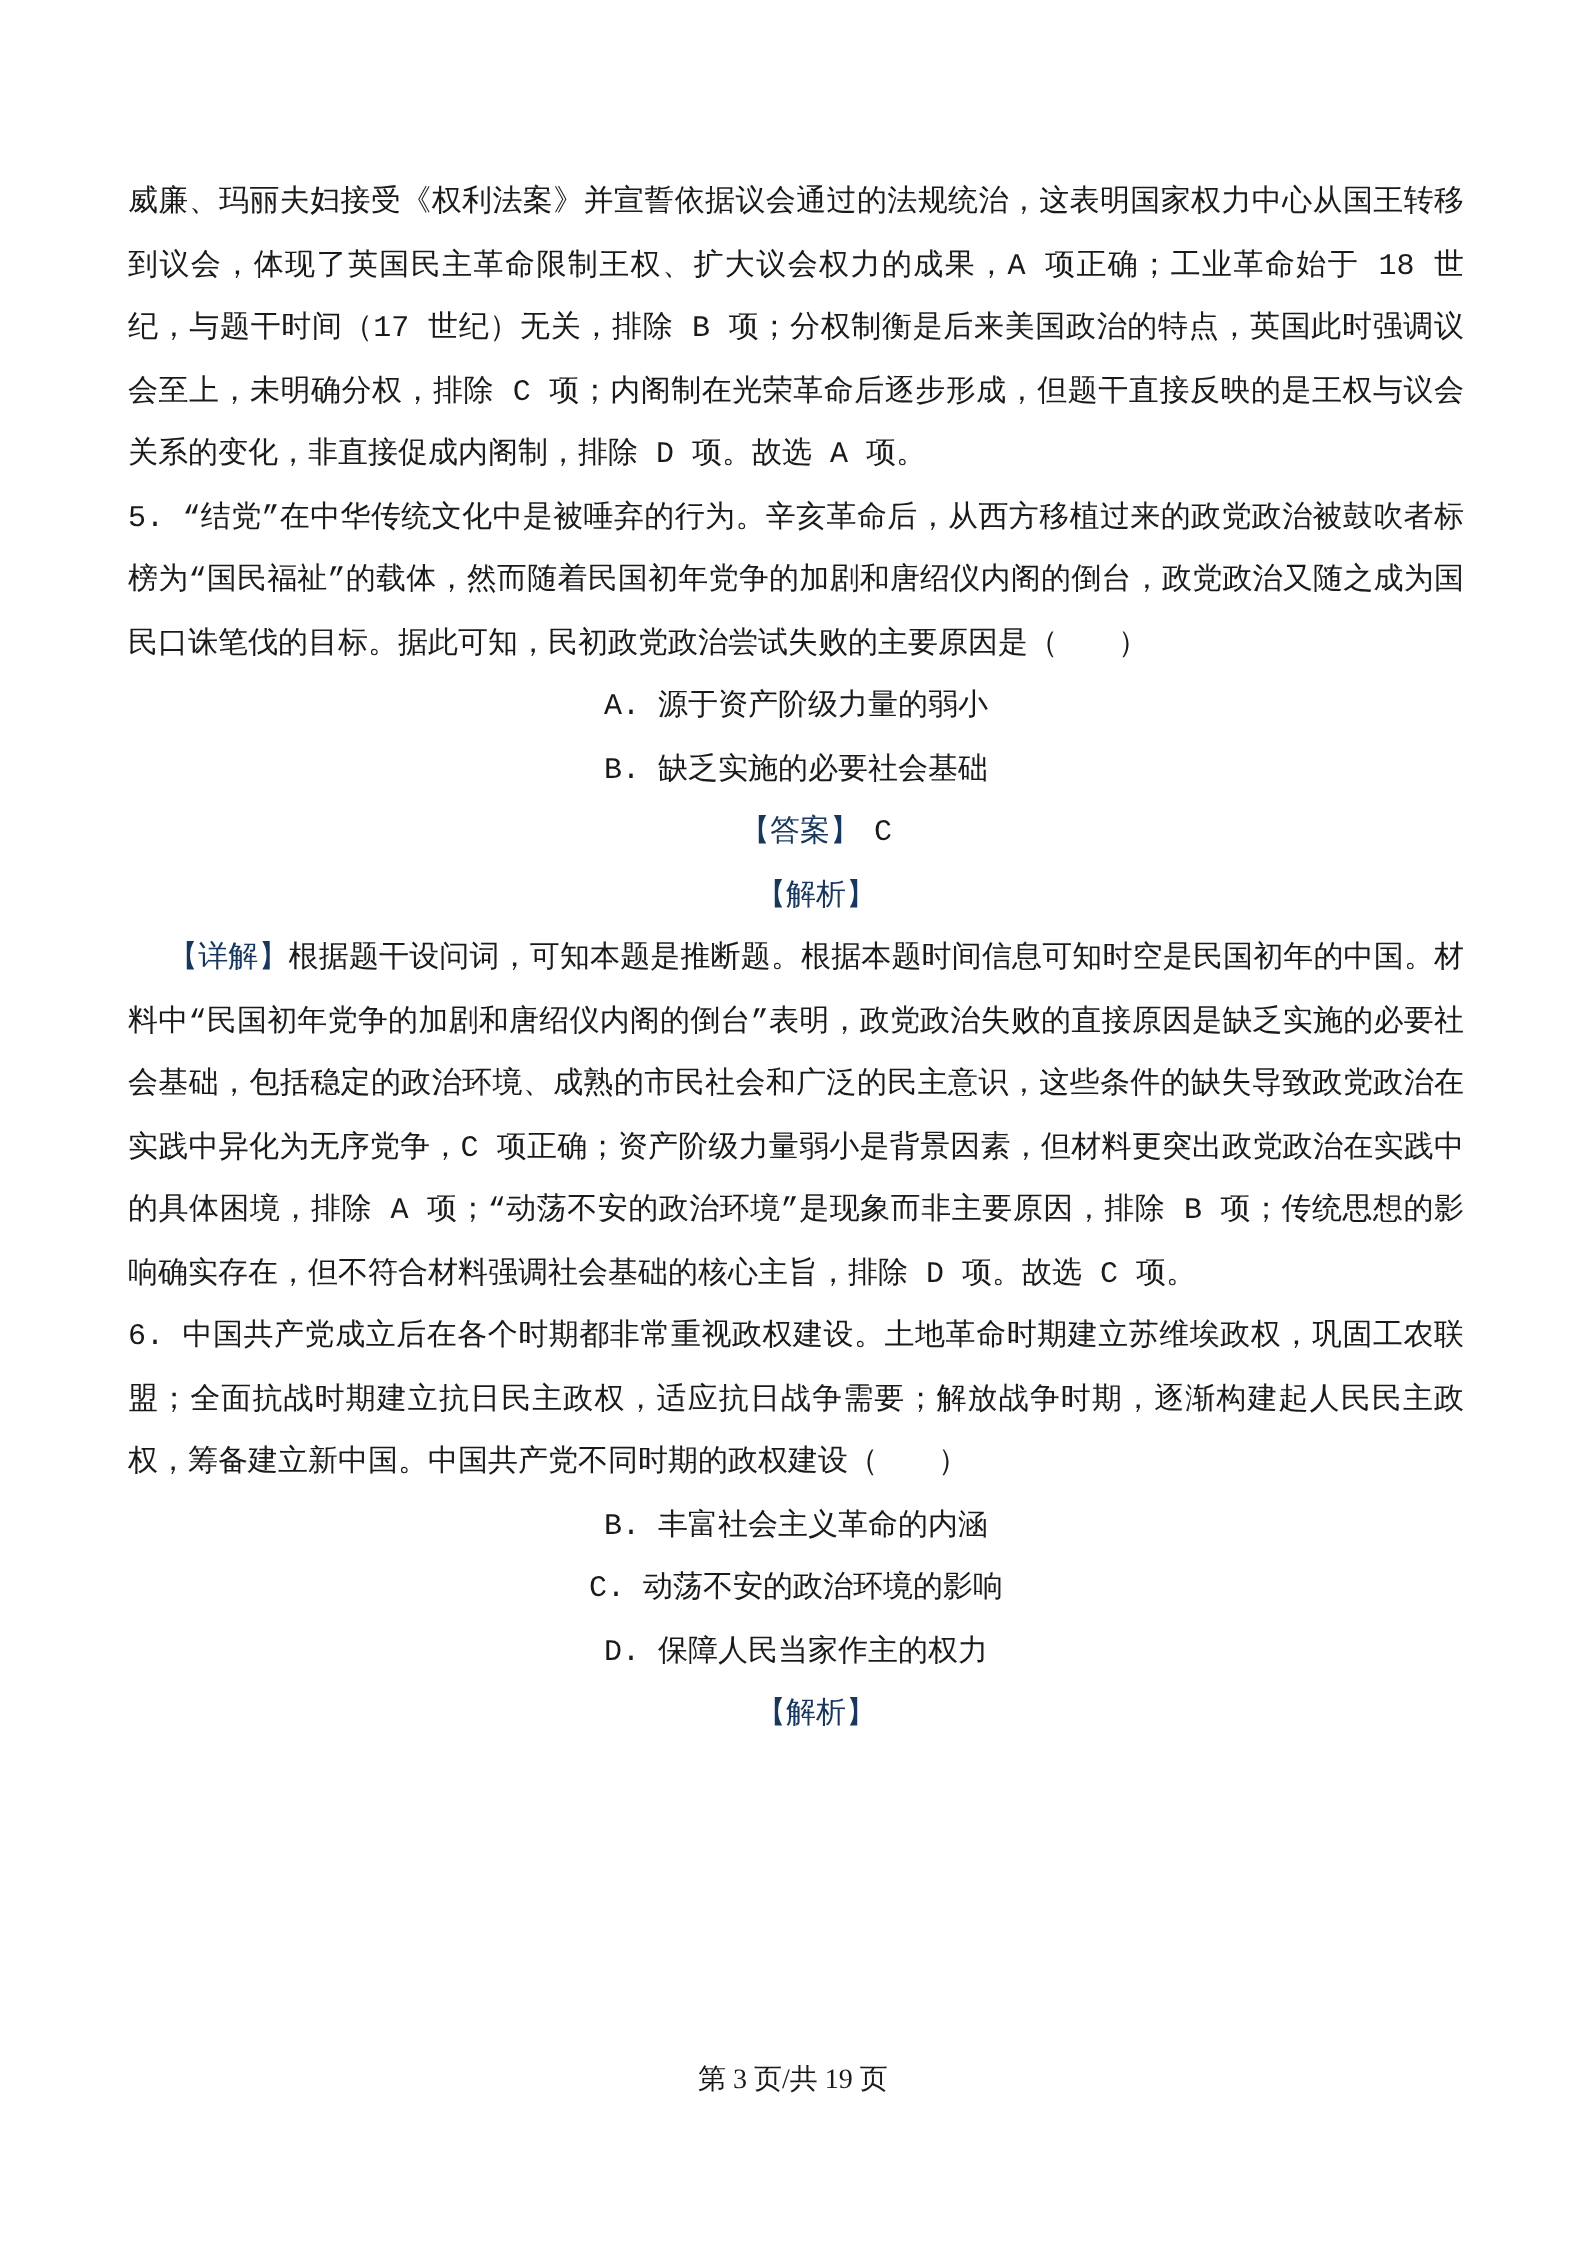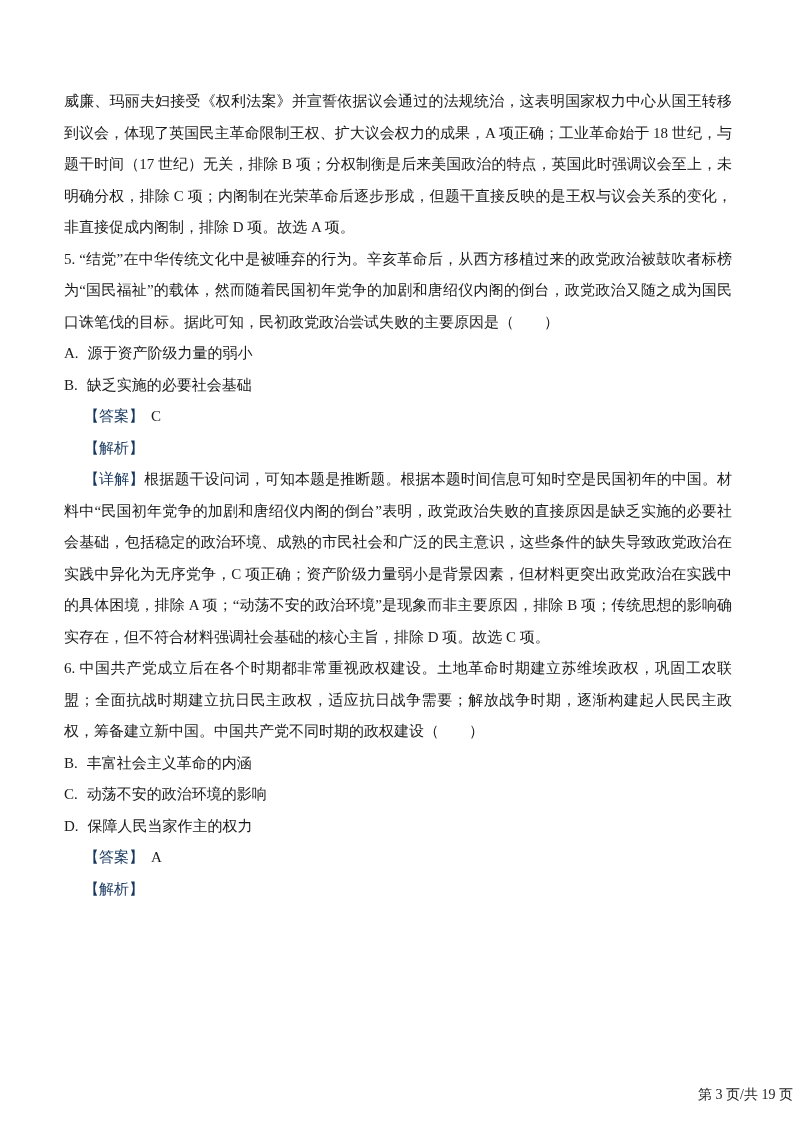--- a/index.html
+++ b/index.html
@@ -26,40 +26,41 @@
     top: 86px;
     width: 668px;
   }
   .page-content p {
     margin: 0;
     font-size: 15px;
     line-height: 31.5px;
     text-align: justify;
     text-justify: inter-ideograph;
     word-break: break-all;
+    font-family: Liberation Mono, monospace;
   }
   p.option, p.answer-line, p.label-line {
-    text-align: left;
+    text-align: center;
   }
   .seg-label {
     color: #17375E;
     margin-left: 20px;
   }
   .seg-value {
     margin-left: 7px;
   }
   .seg-letter {
     margin-right: 9px;
   }
   .footer {
     position: absolute;
-    top: 1085px;
+    top: 1031px;
     left: 0;
     width: 100%;
-    text-align: right;
+    text-align: center;
     font-size: 14px;
     line-height: 20px;
     color: #1a1a1a;
   }
 </style>
 </head>
 <body>
 
 <div class="page">
   <div class="page-content" id="content-root">
@@ -67,17 +68,16 @@
       <p class="question"><span class="seg-text">5. “结党”在中华传统文化中是被唾弃的行为。辛亥革命后，从西方移植过来的政党政治被鼓吹者标榜为“国民福祉”的载体，然而随着民国初年党争的加剧和唐绍仪内阁的倒台，政党政治又随之成为国民口诛笔伐的目标。据此可知，民初政党政治尝试失败的主要原因是（　　）</span></p>
       <p class="option"><span class="seg-letter">A.</span><span class="seg-text">源于资产阶级力量的弱小</span></p>
       <p class="option"><span class="seg-letter">B.</span><span class="seg-text">缺乏实施的必要社会基础</span></p>
       <p class="answer-line"><span class="seg-label">【答案】</span><span class="seg-value">C</span></p>
       <p class="label-line"><span class="seg-label">【解析】</span></p>
       <p class="explanation"><span class="seg-label">【详解】</span><span class="seg-text">根据题干设问词，可知本题是推断题。根据本题时间信息可知时空是民国初年的中国。材料中“民国初年党争的加剧和唐绍仪内阁的倒台”表明，政党政治失败的直接原因是缺乏实施的必要社会基础，包括稳定的政治环境、成熟的市民社会和广泛的民主意识，这些条件的缺失导致政党政治在实践中异化为无序党争，C 项正确；资产阶级力量弱小是背景因素，但材料更突出政党政治在实践中的具体困境，排除 A 项；“动荡不安的政治环境”是现象而非主要原因，排除 B 项；传统思想的影响确实存在，但不符合材料强调社会基础的核心主旨，排除 D 项。故选 C 项。</span></p>
       <p class="question"><span class="seg-text">6. 中国共产党成立后在各个时期都非常重视政权建设。土地革命时期建立苏维埃政权，巩固工农联盟；全面抗战时期建立抗日民主政权，适应抗日战争需要；解放战争时期，逐渐构建起人民民主政权，筹备建立新中国。中国共产党不同时期的政权建设（　　）</span></p>
       <p class="option"><span class="seg-letter">B.</span><span class="seg-text">丰富社会主义革命的内涵</span></p>
       <p class="option"><span class="seg-letter">C.</span><span class="seg-text">动荡不安的政治环境的影响</span></p>
       <p class="option"><span class="seg-letter">D.</span><span class="seg-text">保障人民当家作主的权力</span></p>
-      <p class="answer-line"><span class="seg-label">【答案】</span><span class="seg-value">A</span></p>
       <p class="label-line"><span class="seg-label">【解析】</span></p>
     </div>
   <div class="footer">第 3 页/共 19 页</div>
 </div>
 
 </body></html>

